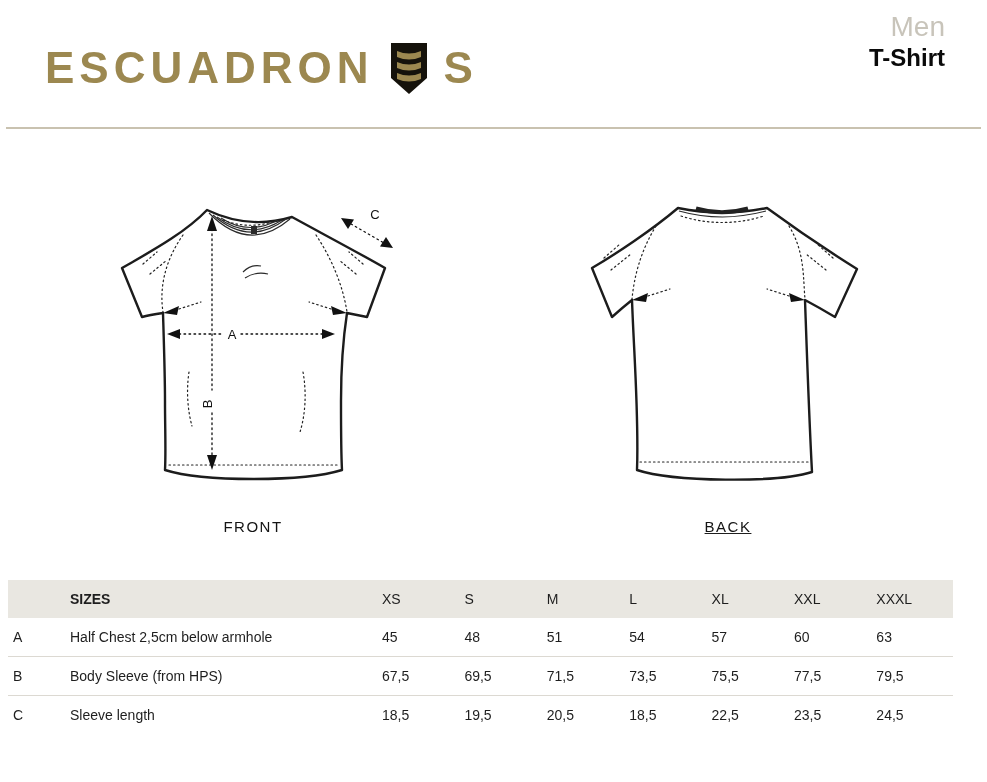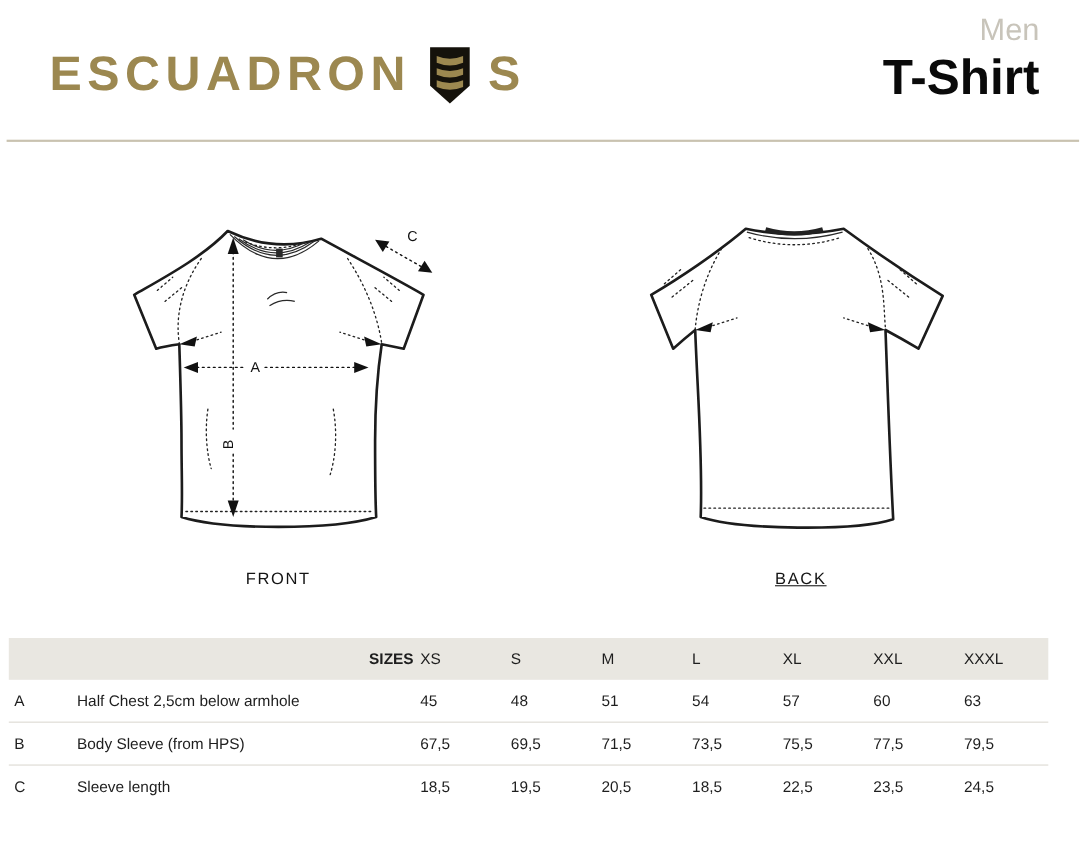--- a/index.html
+++ b/index.html
@@ -5,21 +5,21 @@
   html,body{margin:0;padding:0;background:#fff;}
   .page{position:relative;width:987px;height:782px;background:#ffffff;overflow:hidden;
         font-family:"Liberation Sans", sans-serif;color:#1e1e1e;}
 
   
   .logo{position:absolute;left:45px;top:40px;display:flex;align-items:center;gap:12px;}
   .logo .word{font-weight:700;font-size:44px;letter-spacing:5px;color:#9c8850;line-height:1;}
   .logo svg{display:block;margin:0 2px;}
   .title-block{position:absolute;right:42px;top:12px;text-align:right;line-height:1.1;}
   .title-category{font-weight:400;font-size:28px;color:#c8c4ba;}
-  .title-product{font-weight:700;font-size:45px;color:#0a0a0a;margin-top:2px;}
+  .title-product{font-weight:700;font-size:24px;color:#0a0a0a;margin-top:2px;}
   .top-divider{position:absolute;left:6px;right:6px;top:127px;height:2px;background:#c9c2b0;}
 
   
   .figure{position:absolute;width:300px;top:186px;}
   .figure.front{left:103px;}
   .figure.back{left:578px;text-decoration:underline;}
   .figure svg{display:block;}
   .figure-label{margin-top:22px;text-align:center;font-size:15px;letter-spacing:1.5px;color:#141414;}
 
   .outline{fill:#ffffff;stroke:#1c1c1c;stroke-width:2.4;stroke-linejoin:round;}
@@ -31,21 +31,21 @@
 
   
   .size-table{position:absolute;left:8px;top:580px;width:945px;font-size:14px;}
   .trow{display:grid;grid-template-columns:58px 310px repeat(7,82.4px);align-items:center;height:38px;}
   .trow.thead{background:#e9e7e1;}
   .trow.sep{border-bottom:1px solid #dcd9d2;}
   .c{white-space:nowrap;}
   .c.letter{padding-left:5px;}
   .c.label{padding-left:4px;}
   .c.size{padding-left:6px;}
-  .bold{font-weight:700;text-align:right;}
+  .bold{font-weight:700;}
 </style>
 </head>
 <body>
 
 <div class="page">
 
   <div class="logo">
     <span class="word">ESCUADRON</span>
     <svg width="42" height="56" viewBox="0 0 42 56">
       <path d="M3,3 L39,3 L39,38 L21,54 L3,38 Z" fill="#15120b"></path>

